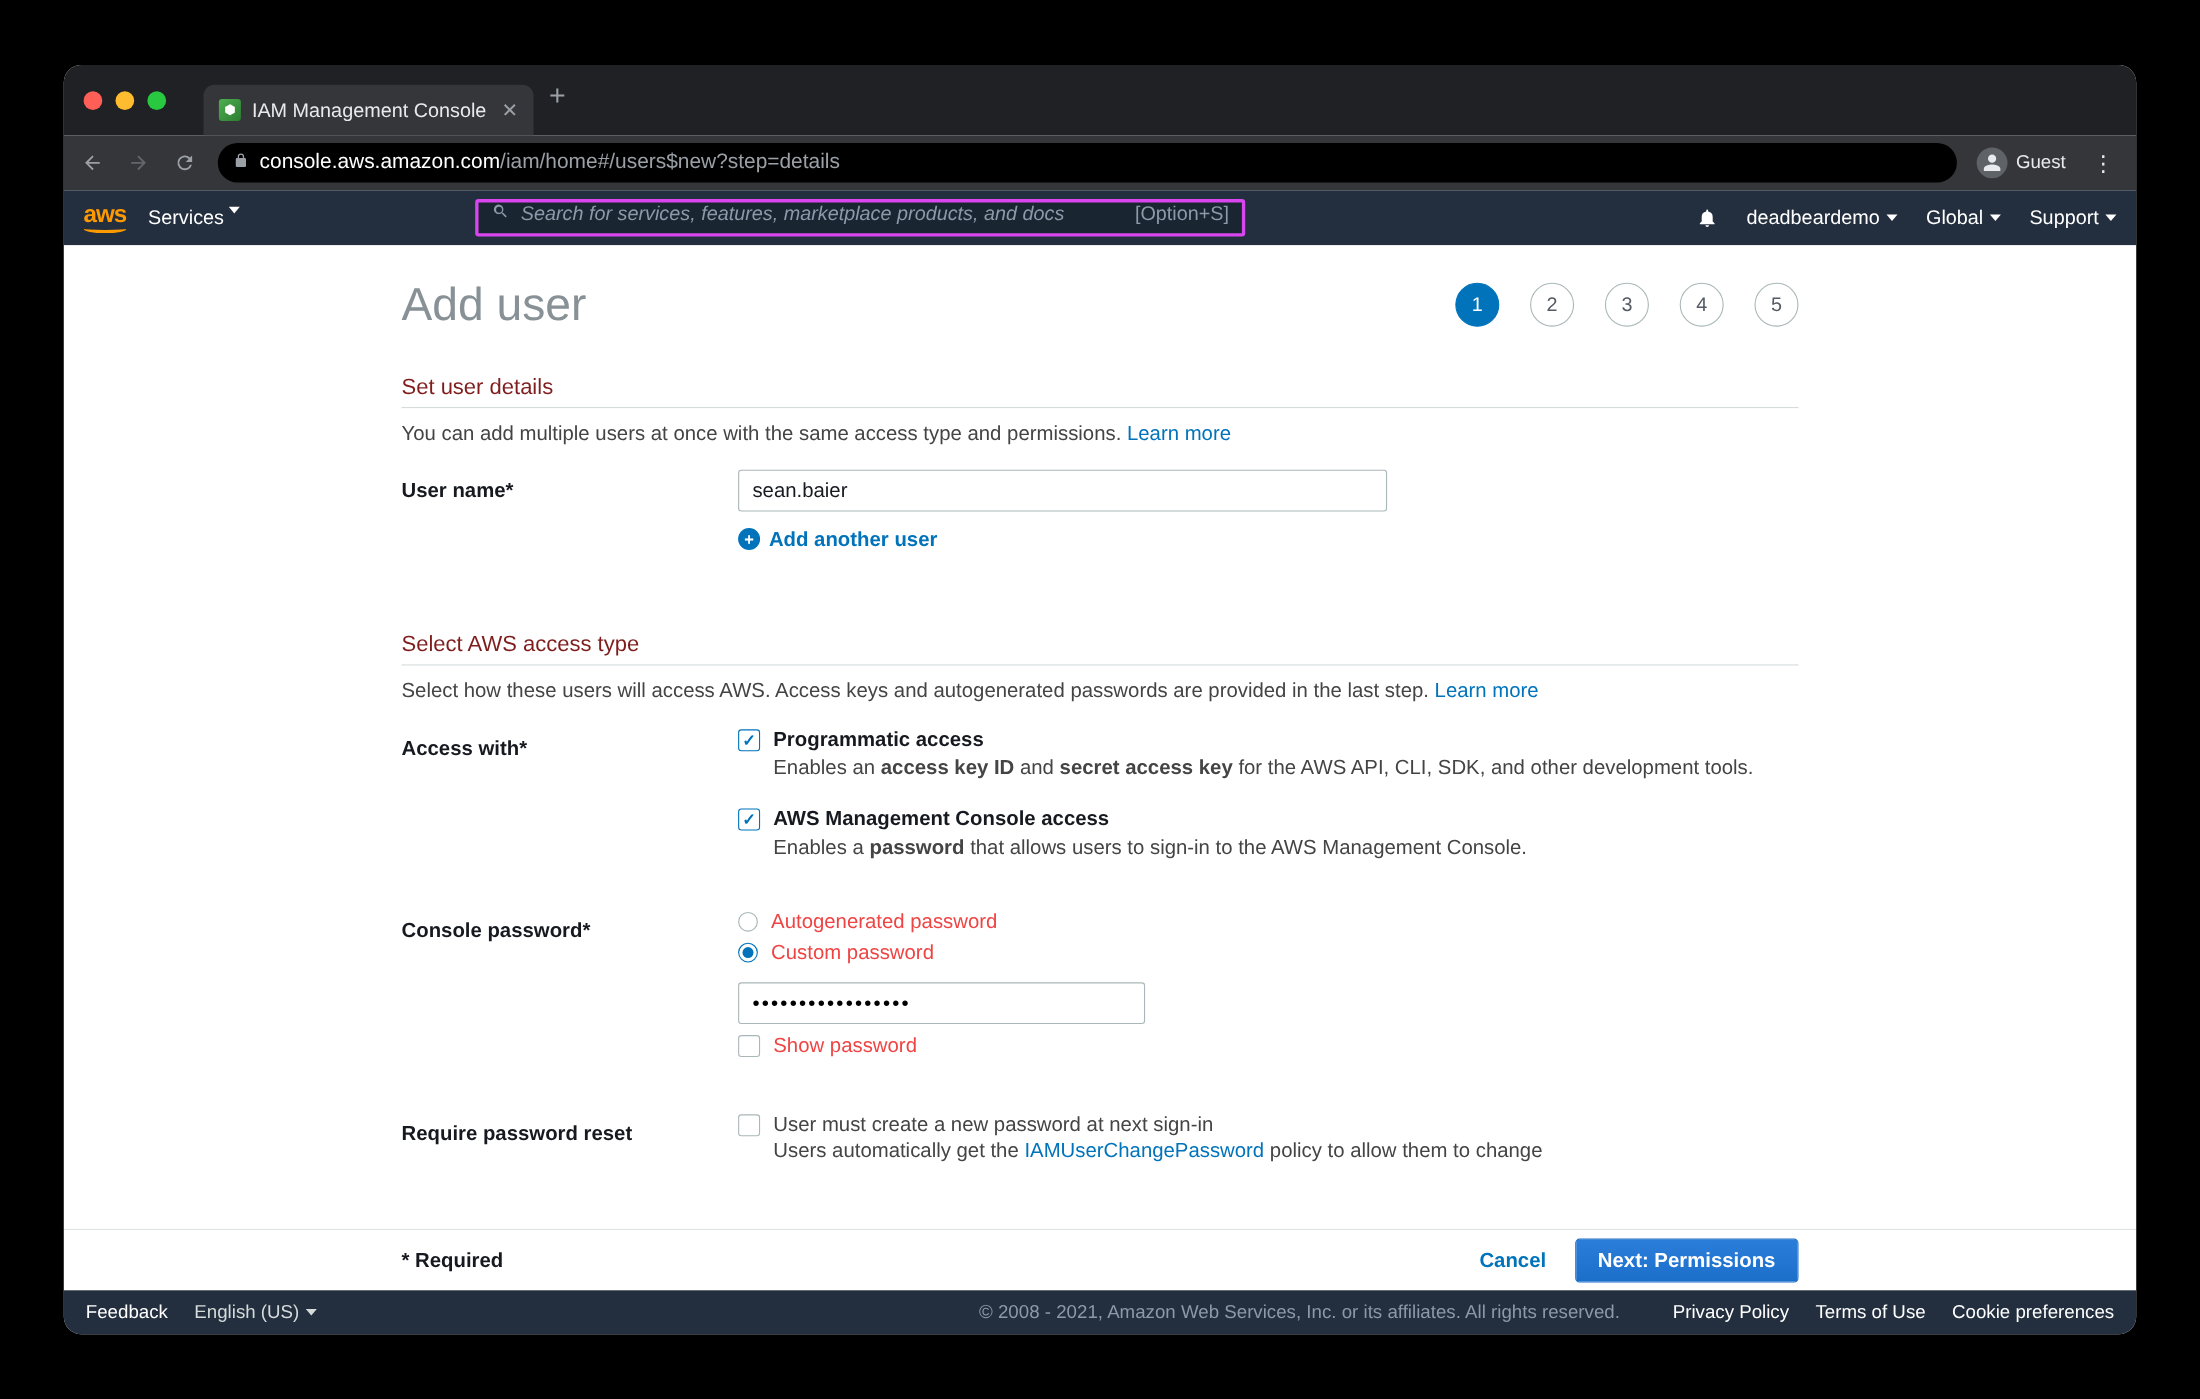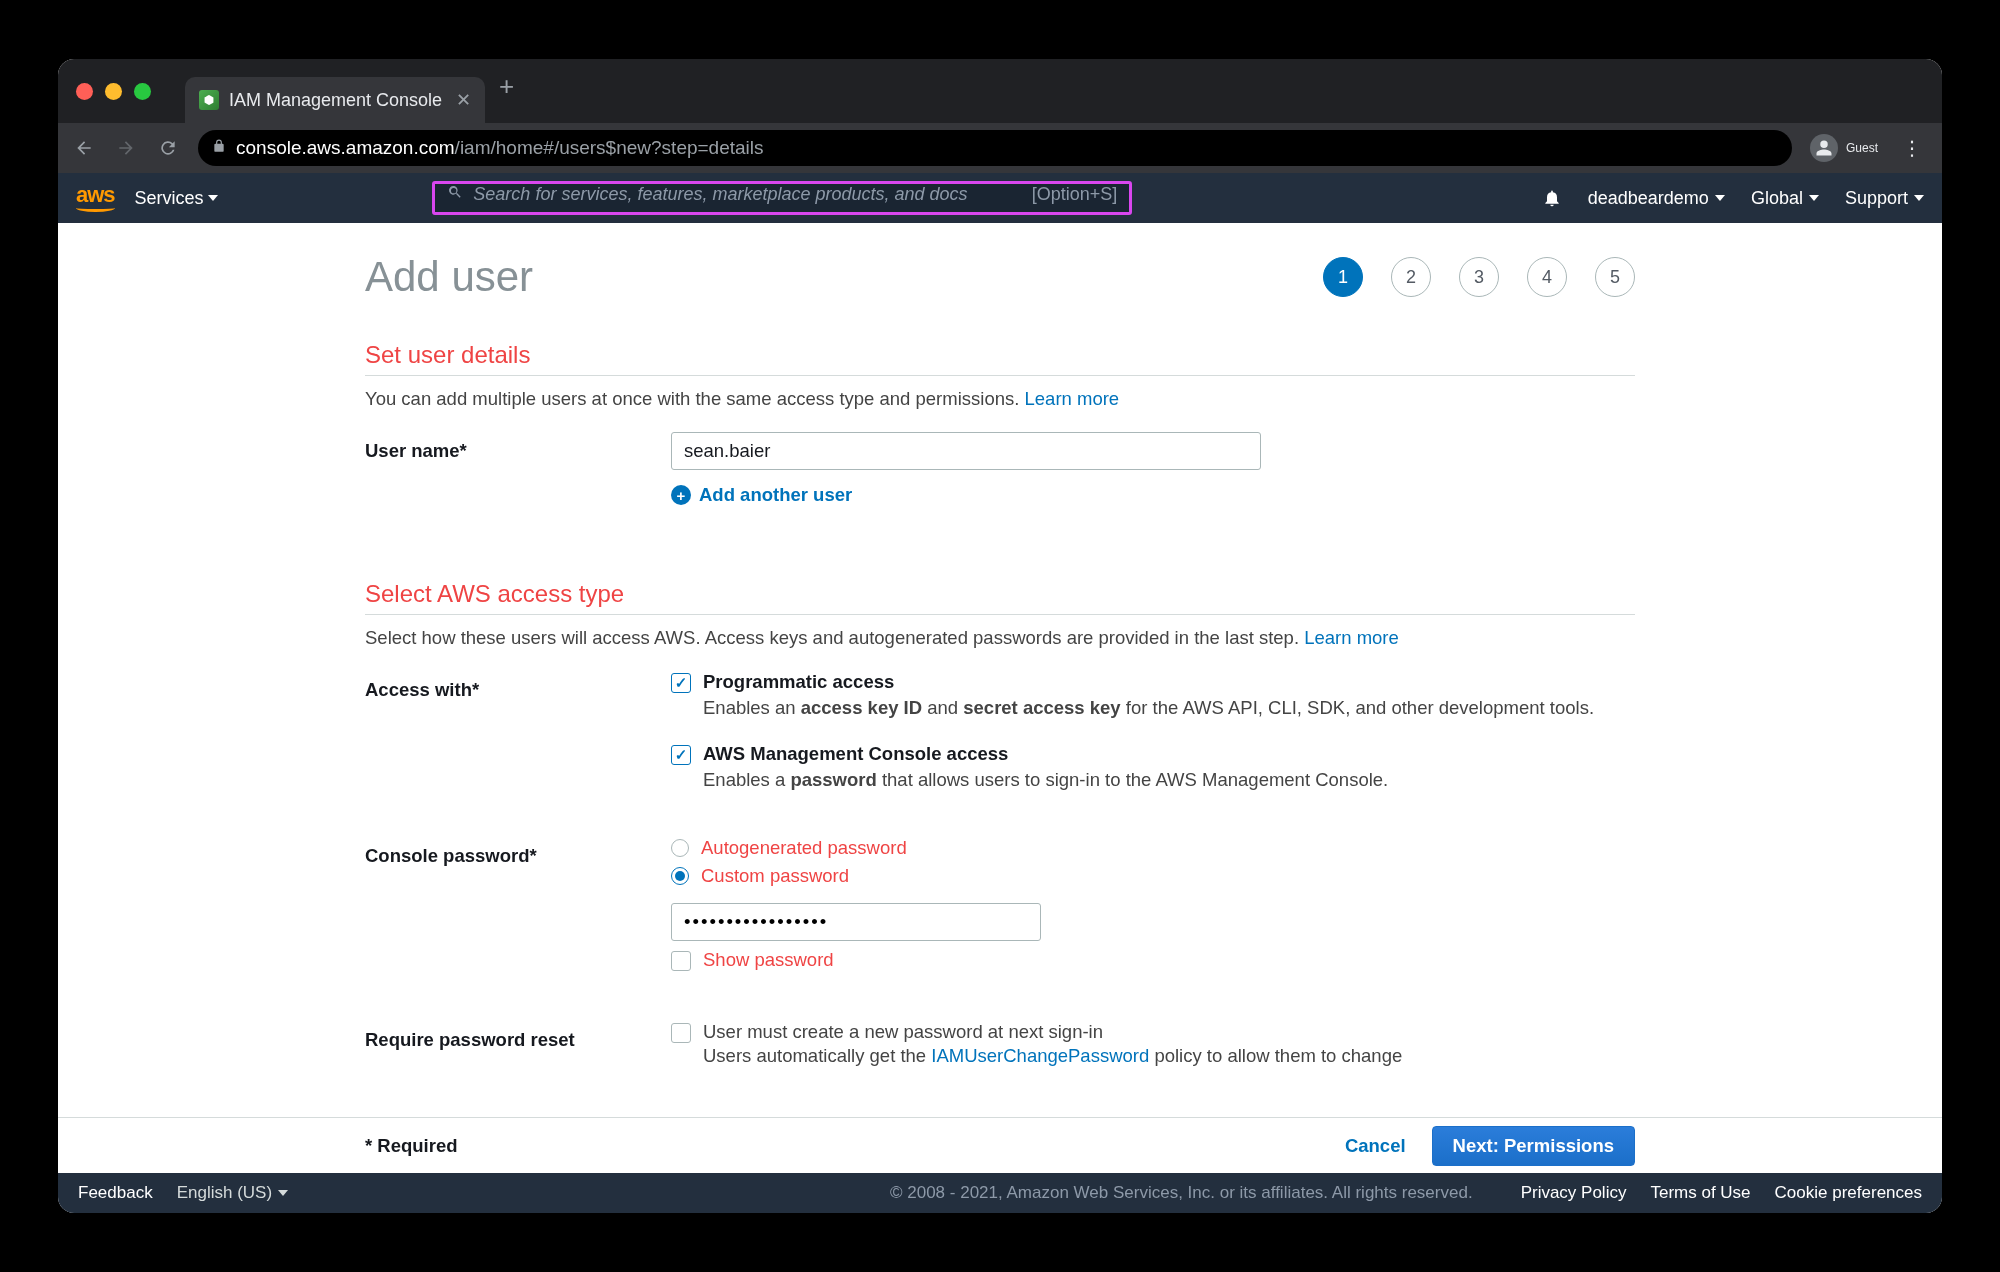--- a/index.html
+++ b/index.html
@@ -81,31 +81,31 @@
   padding: 0 14px;
   color: #e8eaed;
   font-size: 19px;
   gap: 10px;
   margin: 0 6px;
 }
 .omnibox .lock { color: #9aa0a6; font-size: 16px; }
 .omnibox .url-domain { color: #fff; }
 .omnibox .url-path { color: #9aa0a6; }
 .guest {
-  display:flex;align-items:center;gap:8px;color:#e8eaed;font-size:12px;padding:0 6px;cursor:pointer;
+  display:flex;align-items:center;gap:8px;color:#e8eaed;font-size:17px;padding:0 6px;cursor:pointer;
 }
 .guest .avatar{width:28px;height:28px;border-radius:50%;background:#5f6368;display:flex;align-items:center;justify-content:center;}
 .more-btn{color:#e8eaed;font-size:20px;padding:0 12px;cursor:pointer;}
 
 .aws-header{
   background:#232f3e;height:50px;display:flex;align-items:center;padding:0 18px;gap:20px;color:#fff;font-size:18px;
 }
 .aws-logo{color:#ff9900;font-weight:700;font-size:22px;letter-spacing:-1px;position:relative;padding-bottom:6px;}
 .aws-logo::after{content:"";position:absolute;left:0;right:0;bottom:2px;height:5px;border-bottom:3px solid #ff9900;border-radius:0 0 50% 50%;}
-.services-menu{display:flex;align-items:center;gap:4px;cursor:pointer;}
+.services-menu{display:flex;align-items:flex-start;gap:4px;cursor:pointer;}
 .caret-down{width:0;height:0;border-left:5px solid transparent;border-right:5px solid transparent;border-top:6px solid currentColor;display:inline-block;}
 .aws-search{
   flex:0 0 700px;margin-left:auto;margin-right:auto;
   background:#1a2532;border:3px solid #d946ef;height:34px;border-radius:3px;
   display:flex;align-items:flex-start;padding:0 12px;color:#8d99a8;gap:10px;font-style:italic;font-size:18px;
 }
 .aws-search .shortcut{margin-left:auto;font-style:normal;color:#8d99a8;}
 .header-right{margin-left:auto;display:flex;align-items:center;gap:26px;}
 .header-right .item{display:flex;align-items:center;gap:6px;cursor:pointer;}
 .bell{width:20px;height:20px;}
@@ -113,21 +113,21 @@
 .content{
   flex:1;background:#fff;overflow:auto;position:relative;padding:30px 0 0 0;
 }
 .container{width:1270px;margin:0 auto;}
 .page-title-row{display:flex;align-items:center;margin-bottom:40px;}
 .page-title{font-size:42px;font-weight:400;color:#879196;}
 .steps{margin-left:auto;display:flex;gap:28px;}
 .step-circle{width:40px;height:40px;border-radius:50%;border:1.5px solid #aab7b8;display:flex;align-items:center;justify-content:center;font-size:18px;color:#545b64;cursor:pointer;}
 .step-circle.active{background:#0073bb;border-color:#0073bb;color:#fff;}
 
-.section-head{font-size:24px;font-weight:400;color:#ef4444;margin-bottom:6px;}
+.section-head{font-size:20px;font-weight:400;color:#7f1d1d;margin-bottom:6px;}
 .hr{border:none;border-bottom:1px solid #d5dbdb;margin-bottom:12px;}
 .section-desc{font-size:18.5px;color:#444;margin-bottom:22px;}
 .section-desc a, .link{color:#0073bb;text-decoration:none;cursor:pointer;}
 
 .form-row{display:flex;align-items:flex-start;margin-bottom:14px;}
 .form-label{width:306px;text-align:left;font-weight:700;font-size:18.5px;color:#16191f;padding-top:8px;padding-right:18px;}
 .form-control{flex:1;}
 .text-input{
   width:590px;height:38px;border:1px solid #aab7b8;border-radius:3px;font-size:18.5px;padding:0 12px;color:#16191f;
 }

